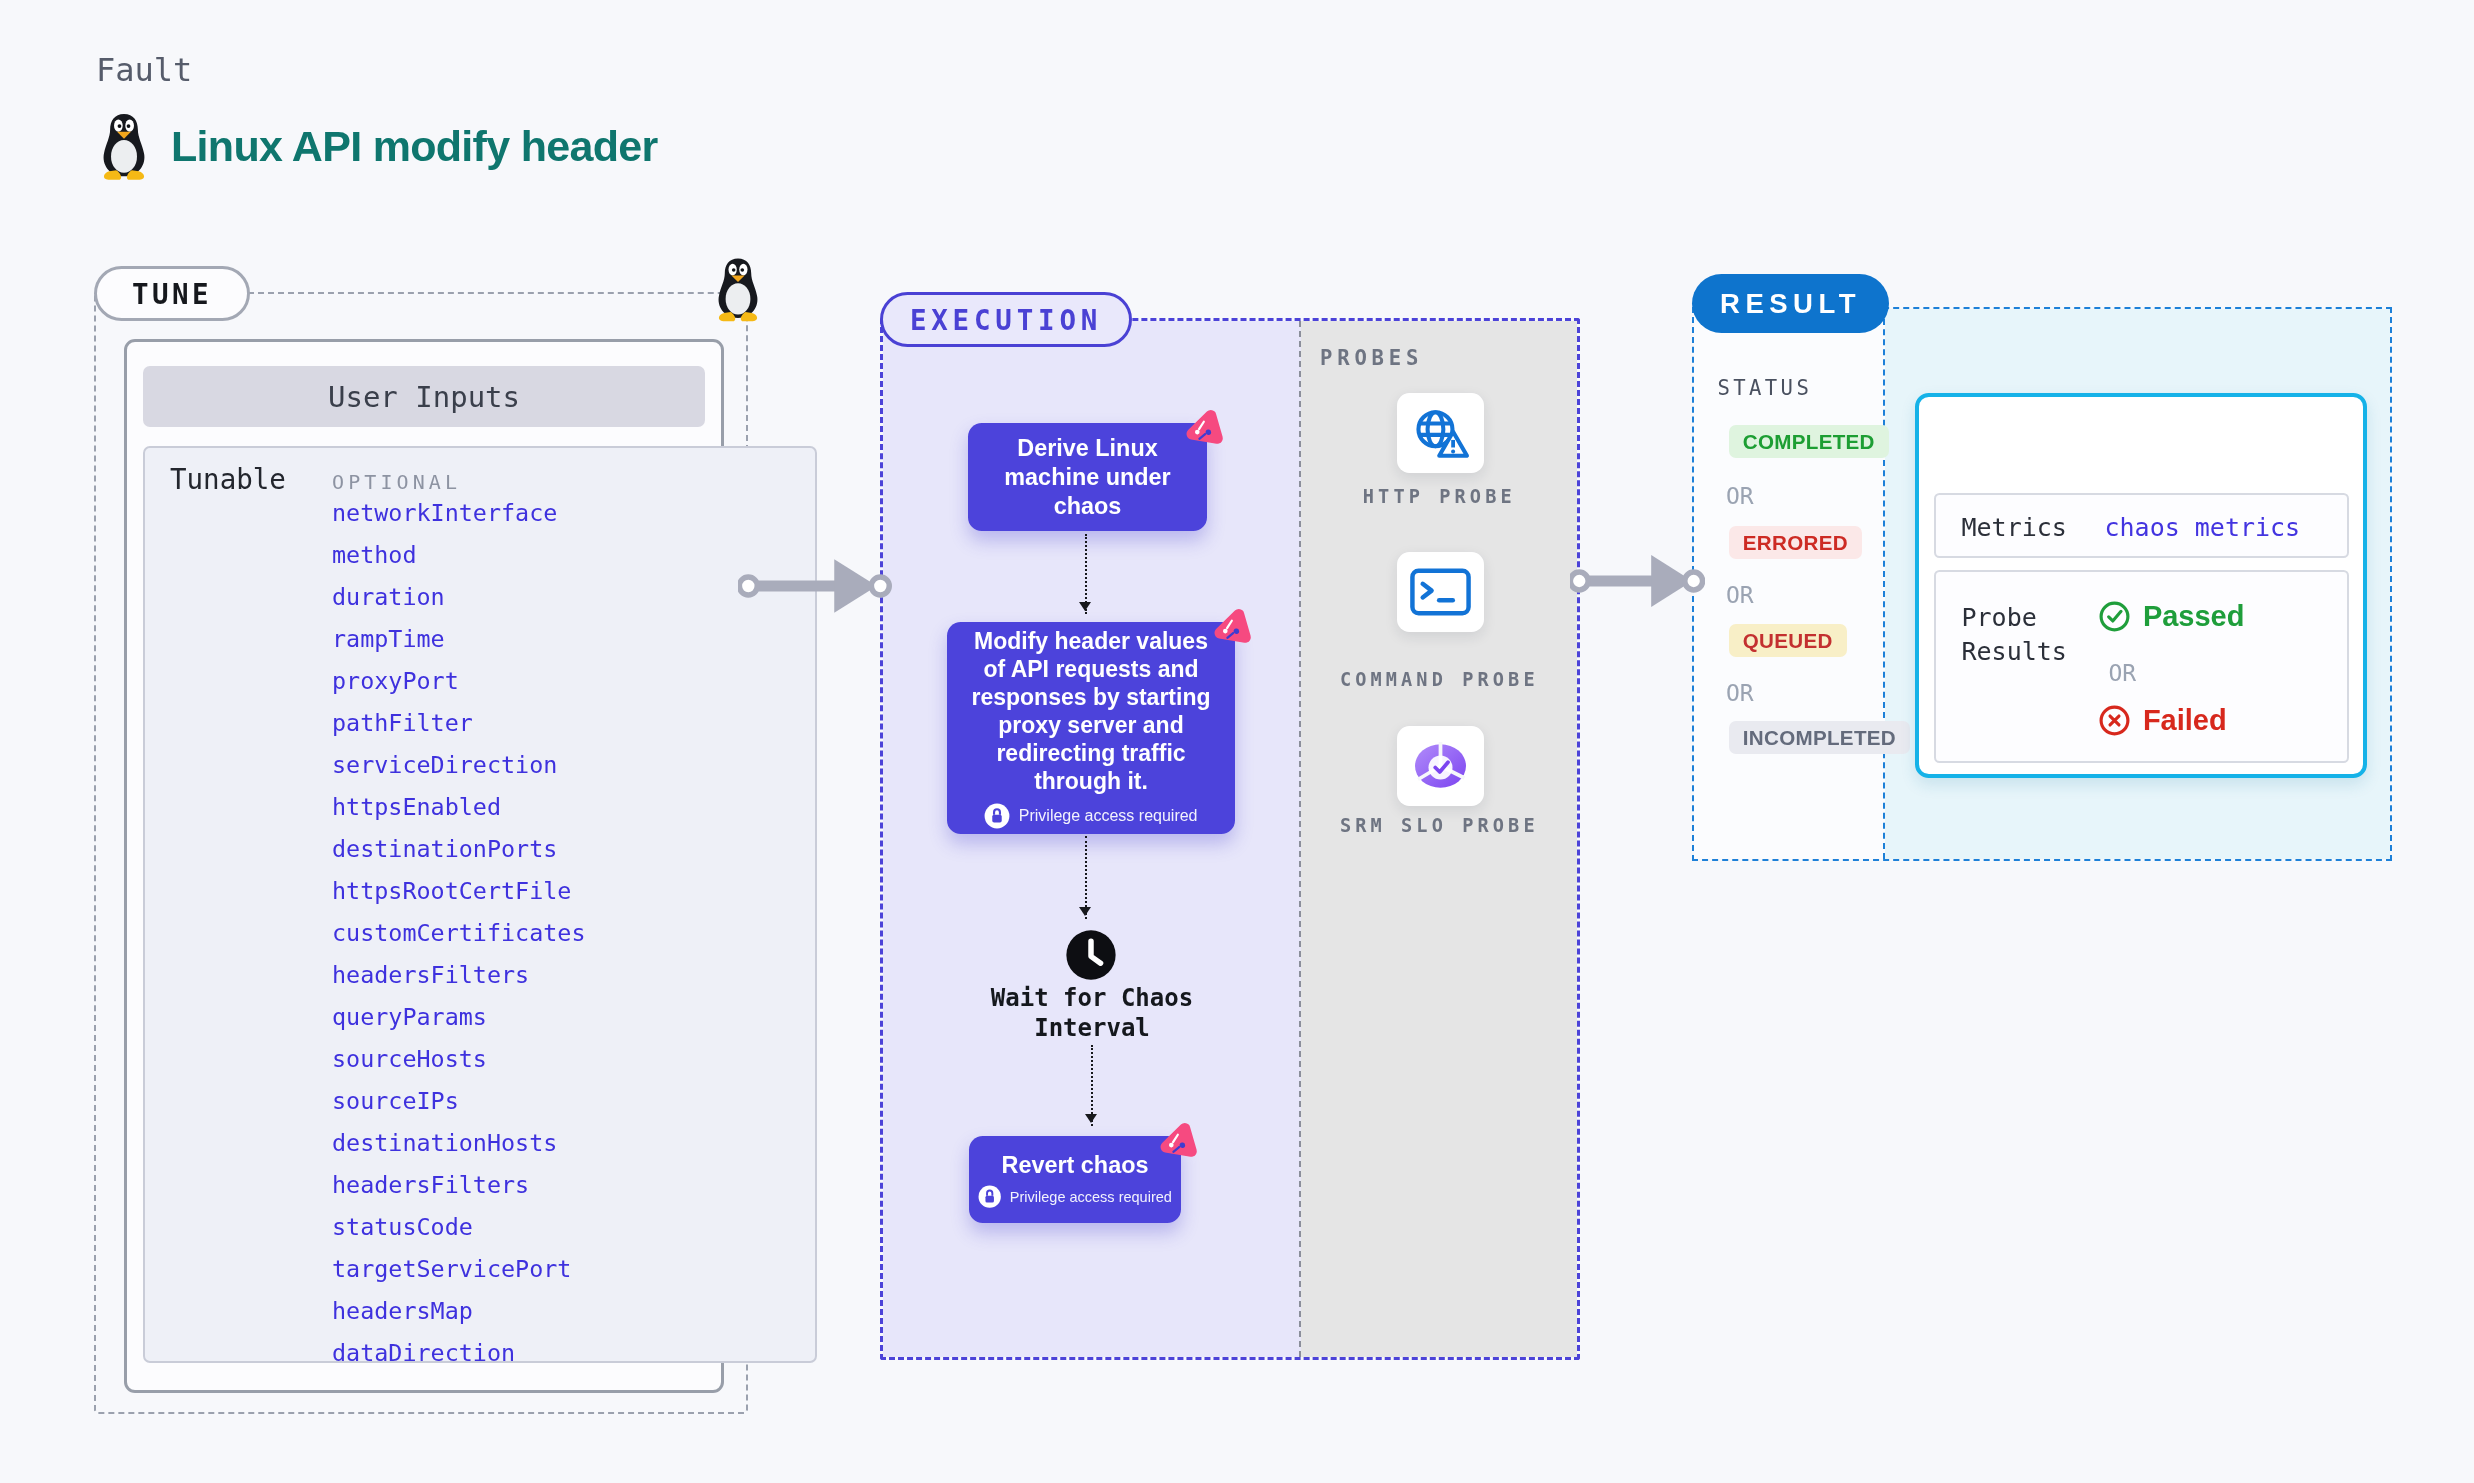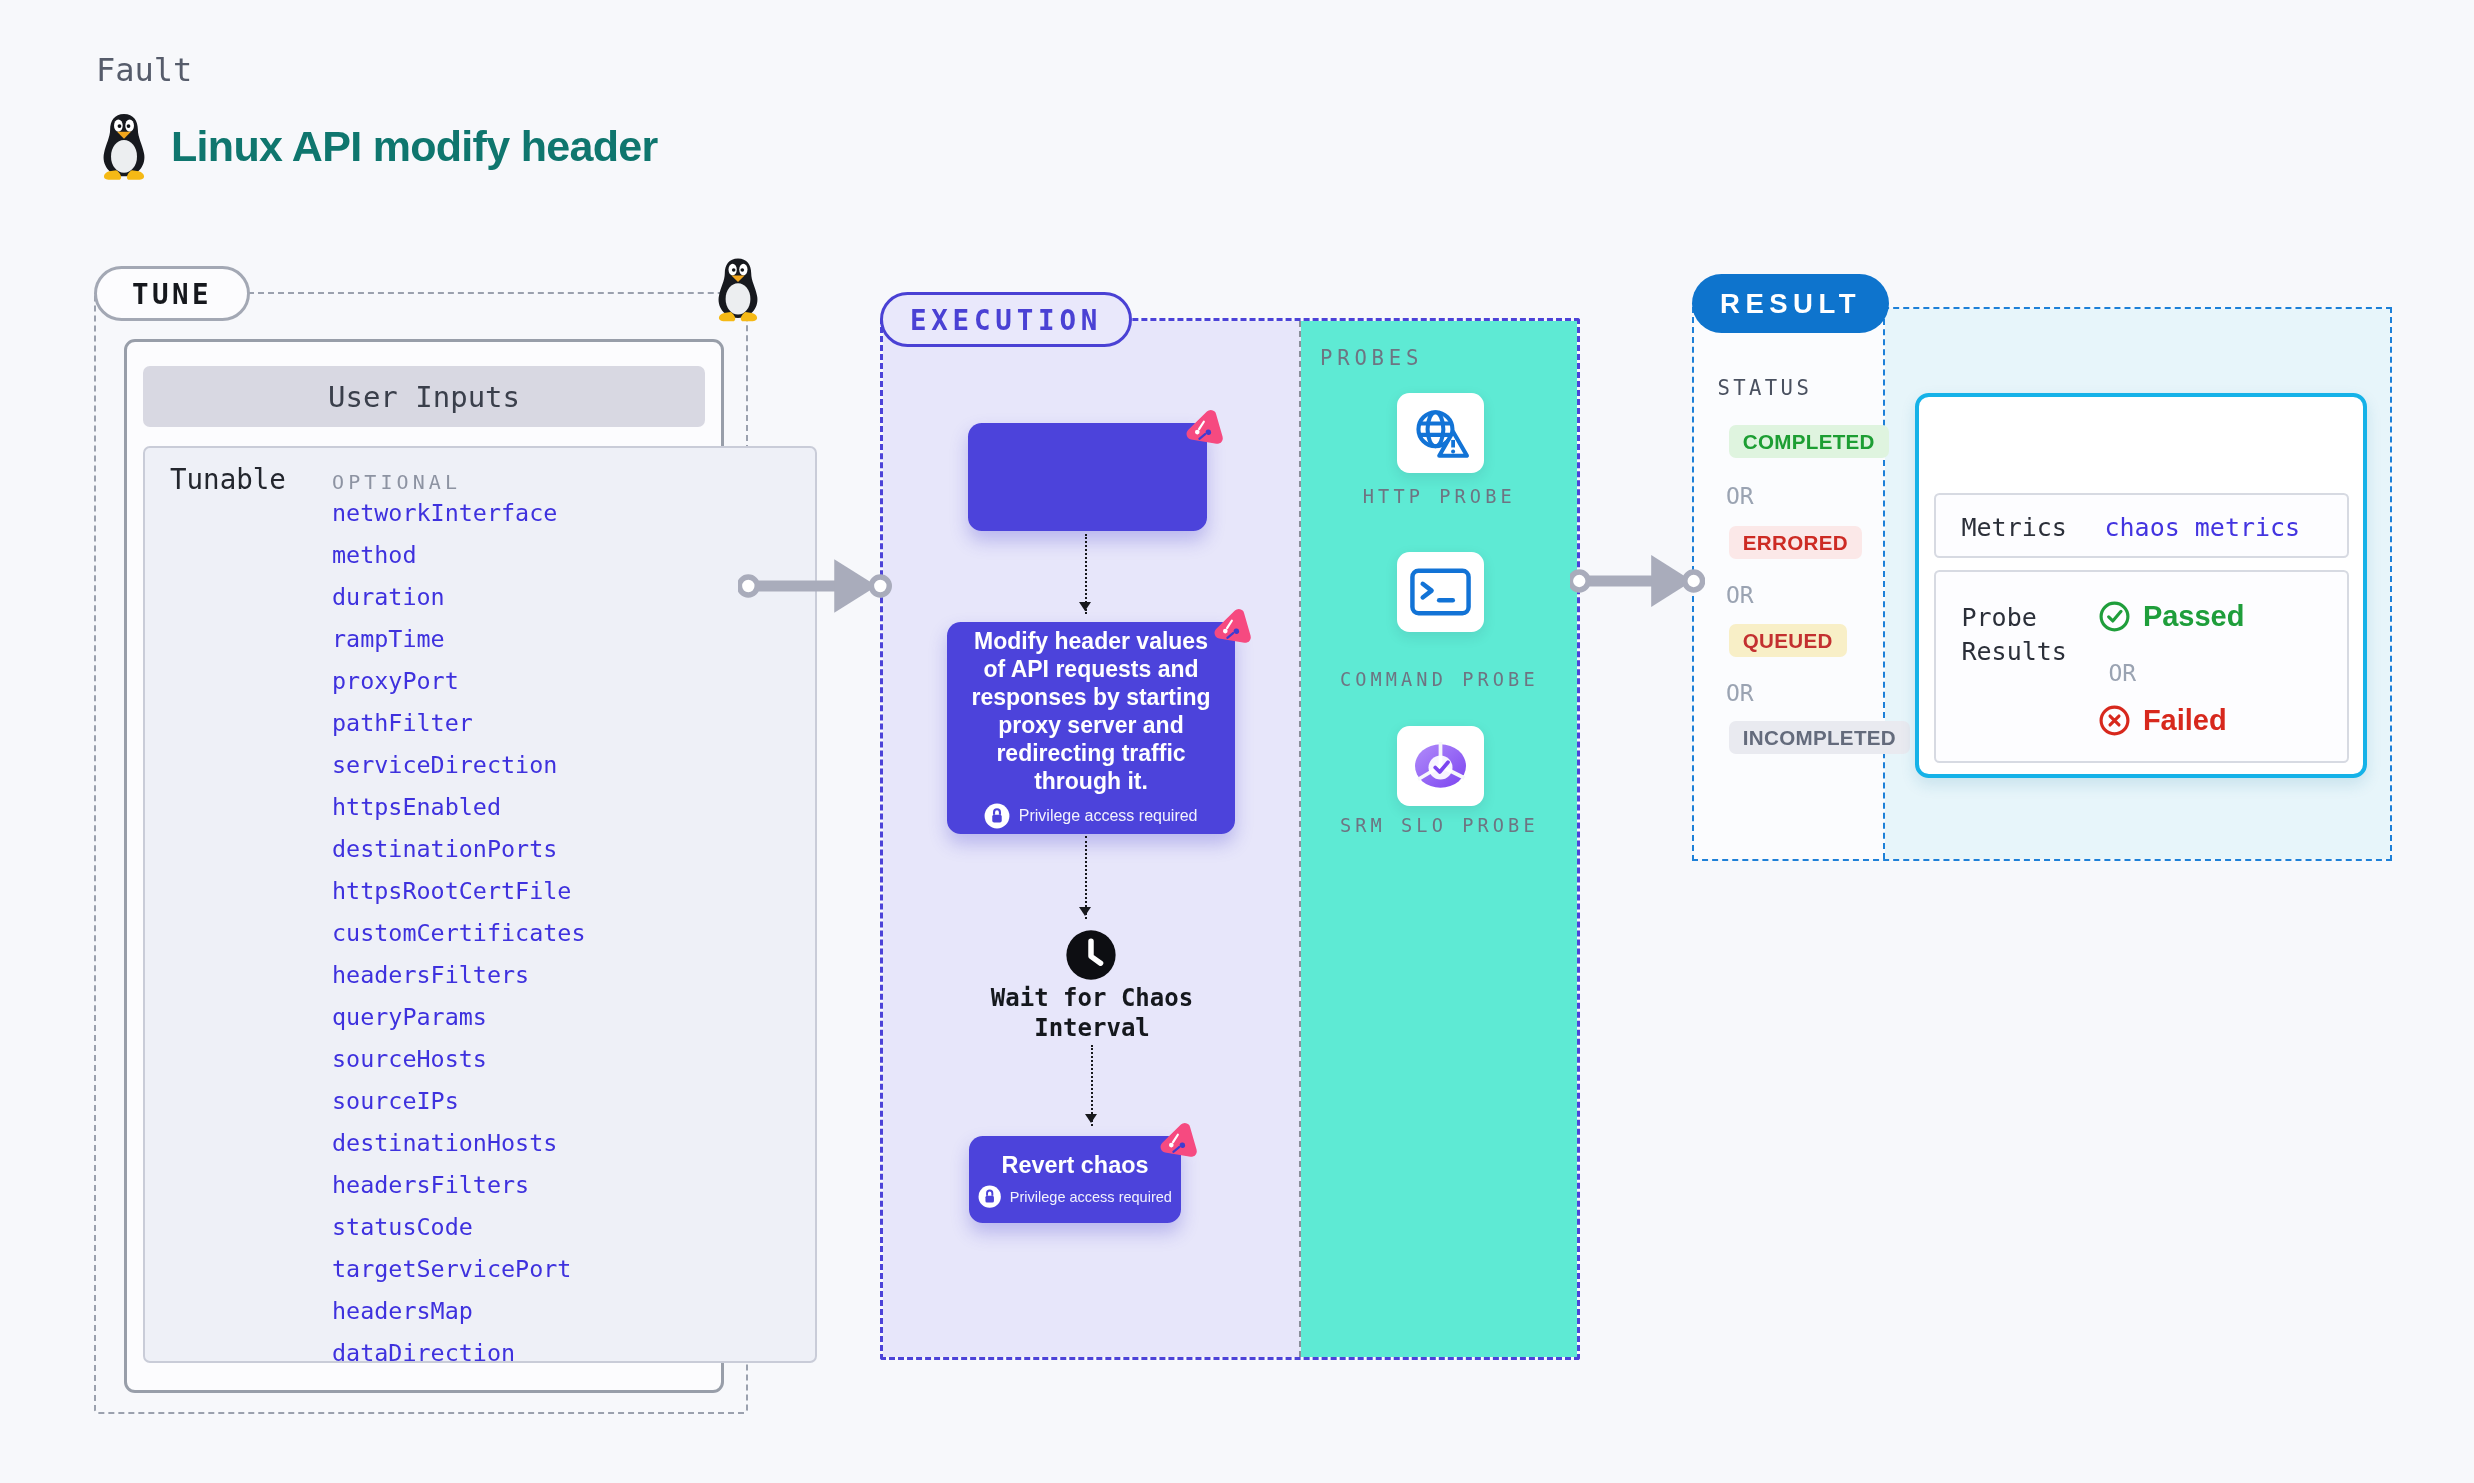--- a/index.html
+++ b/index.html
@@ -37,21 +37,21 @@
   .params { left:187px; top:44px; }
   .param { height:42px; line-height:42px; font-size:23.4px; color:#3e31de; white-space:nowrap; }
 
   
   .arrow-svg { z-index:4; }
 
   
   .exec-wrap { left:880px; top:318px; width:700px; height:1042px;
     border:3.4px dashed #4c43d8; border-radius:2.8px; display:flex; }
   .exec-pane { position:relative; flex:0 0 418px; background:#e7e6fa; border-right:2.8px dashed #8b8f9a; }
-  .probes-pane { position:relative; flex:1; background:#5eead4; }
+  .probes-pane { position:relative; flex:1; background:#e5e5e5;font-weight:bold; }
   .exec-pill { left:880px; top:292px; width:252px; height:55px; background:#e9e8fb;
     border:3.4px solid #4a41d4; border-radius:33px; display:flex; align-items:center; justify-content:center;
     font-size:27.5px; font-weight:bold; letter-spacing:4.8px; color:#4a41d4; z-index:3; }
 
   .chaos-node { position:absolute; background:#4c43db; border-radius:13.8px; color:#fff;
     display:flex; flex-direction:column; align-items:center; justify-content:center;
     box-shadow:0 9.6px 18px rgba(70,60,210,.28); }
   .chaos-node .node-text { font-weight:bold; font-size:23.4px; line-height:29px; text-align:center; padding:0 18px; }
   .node1 { left:85px; top:102px; width:239px; height:108px; }
   .node2 { left:64px; top:301px; width:288px; height:212px; }
@@ -195,20 +195,21 @@
     <div class="exec-pane">
 
       <div class="chaos-node node1">
         <svg class="pink-icon" viewBox="0 0 64 64">
           <path d="M14 36 L44 12 L50 46 Z" fill="#f64a80" stroke="#f64a80" stroke-width="16" stroke-linejoin="round"></path>
           <circle cx="22" cy="34" r="3.4" fill="#fff"></circle>
           <path d="M25 30 L33 20" stroke="#fff" stroke-width="3.2" stroke-linecap="round"></path>
           <circle cx="38" cy="36" r="4" fill="#3f3bd0"></circle>
           <path d="M33 38 L24 44" stroke="#3f3bd0" stroke-width="3.2" stroke-linecap="round"></path>
         </svg>
+        <div class="node-text sans">Derive Linux machine under chaos</div>
       </div>
 
       <div class="conn conn1">
           <span class="head"></span>
         </div>
 
       <div class="chaos-node node2">
         <svg class="pink-icon" viewBox="0 0 64 64">
           <path d="M14 36 L44 12 L50 46 Z" fill="#f64a80" stroke="#f64a80" stroke-width="16" stroke-linejoin="round"></path>
           <circle cx="22" cy="34" r="3.4" fill="#fff"></circle>

